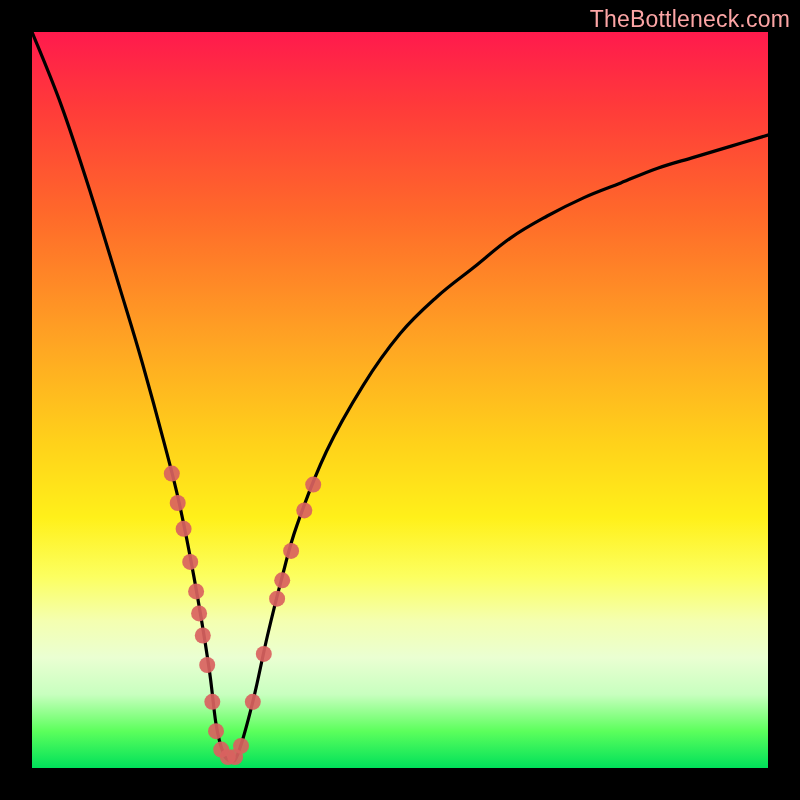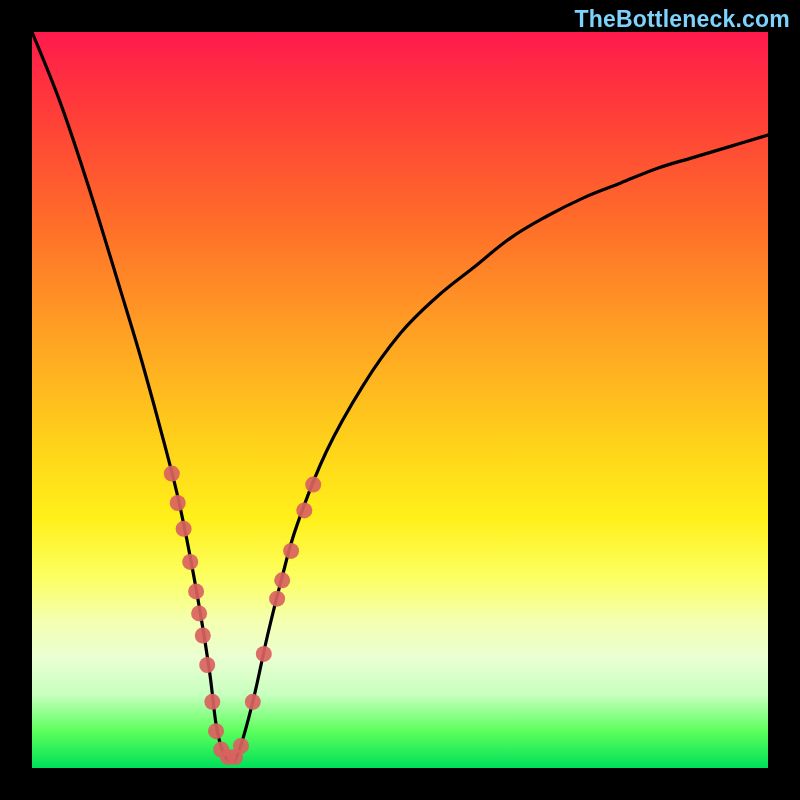--- a/index.html
+++ b/index.html
@@ -36,23 +36,23 @@
       #f4ffb0 80%,
       #eaffd2 85%,
       #c8ffbf 90%,
       #5cff5c 95%,
       #00e05a 100%);
   }
   .watermark {
     position: absolute;
     top: 6px;
     right: 10px;
-    color: #7dd3fc;
+    color: #fca5a5;
     font-size: 23px;
-    font-weight: 700;
+    font-weight: 400;
     letter-spacing: 0.2px;
     user-select: none;
     font-family: Arial, Helvetica, sans-serif;
   }
   svg.curve {
     position: absolute;
     left: 0;
     top: 0;
     width: 736px;
     height: 736px;

